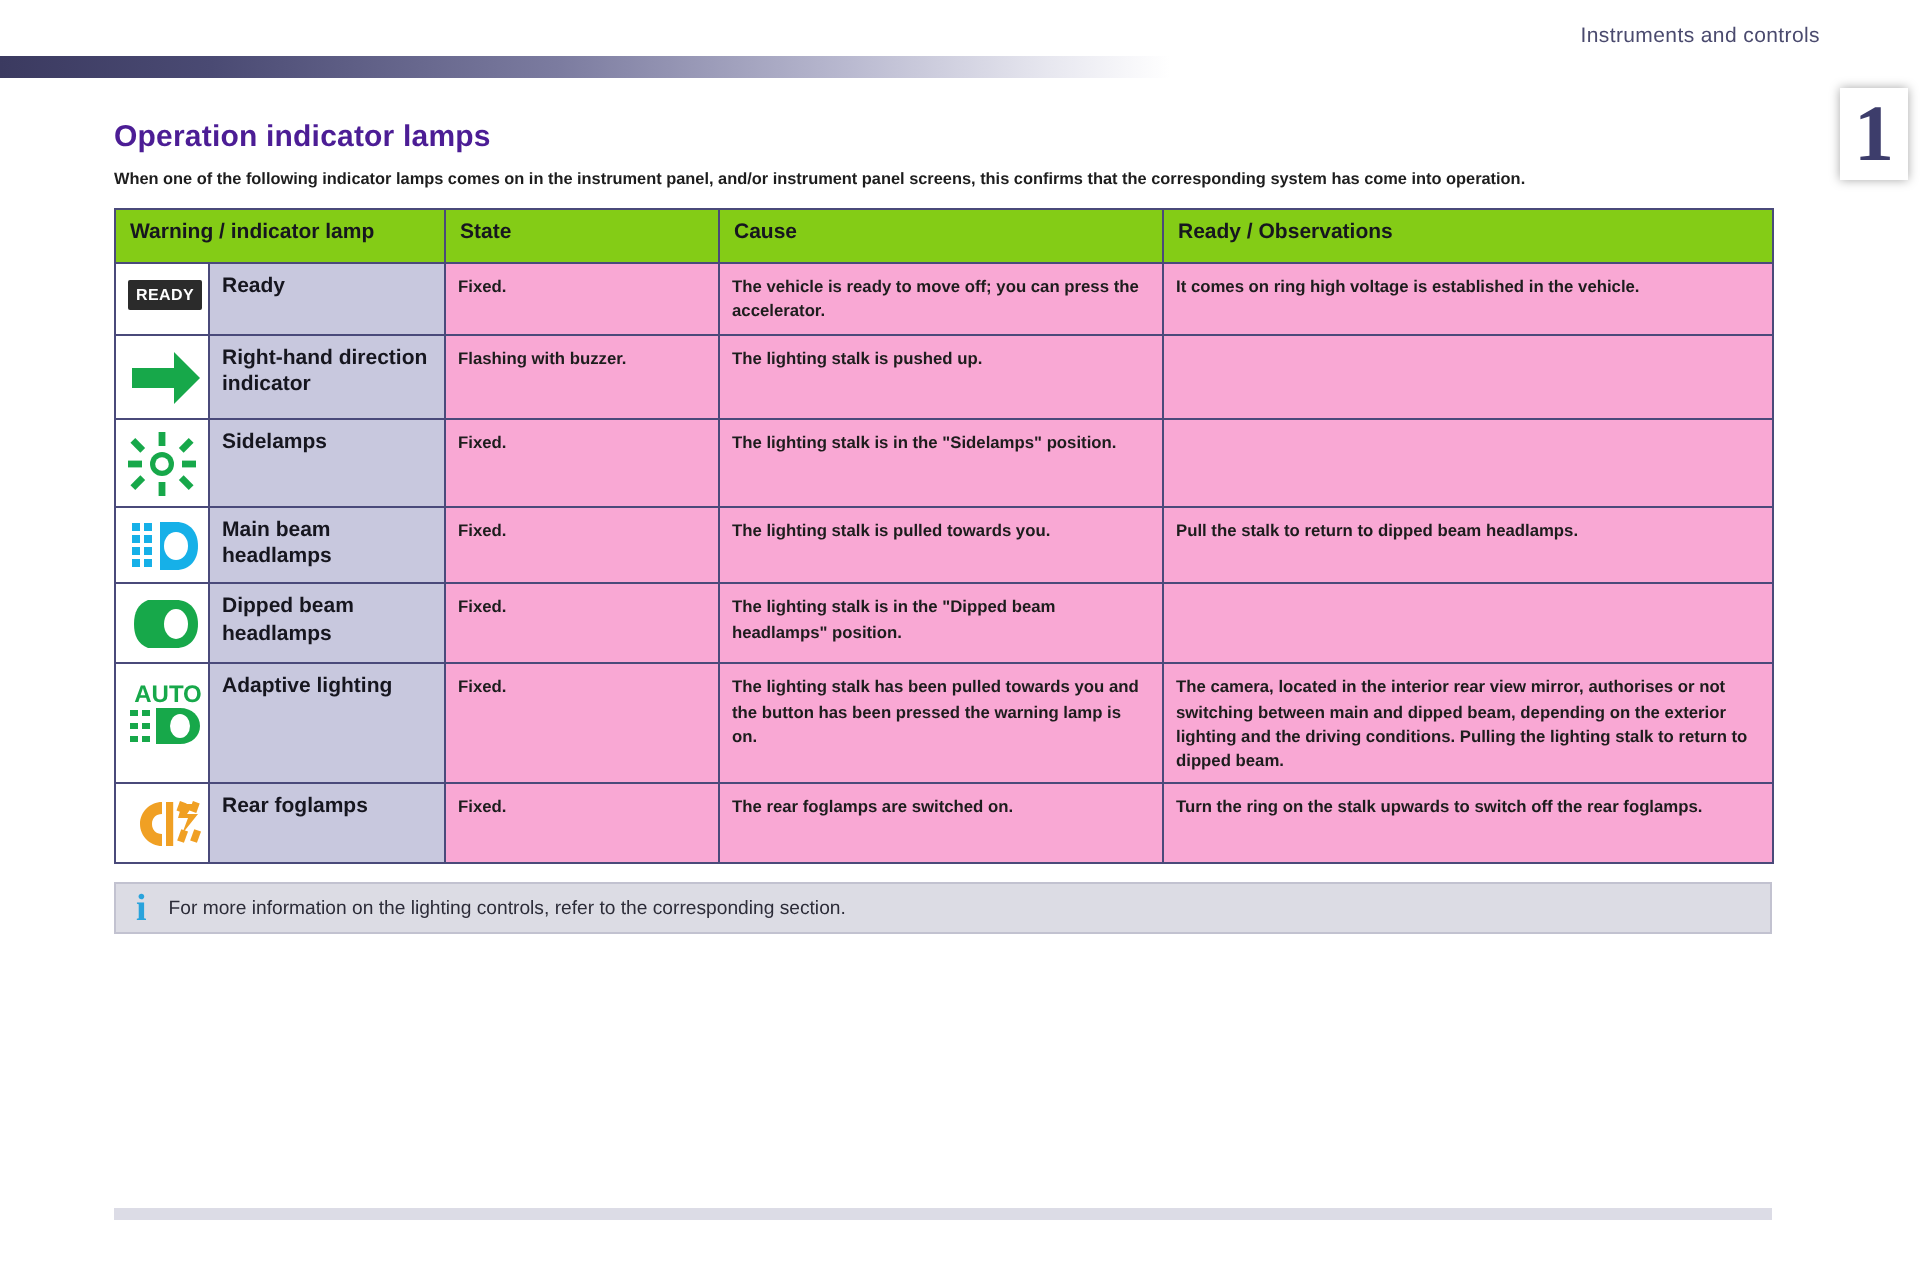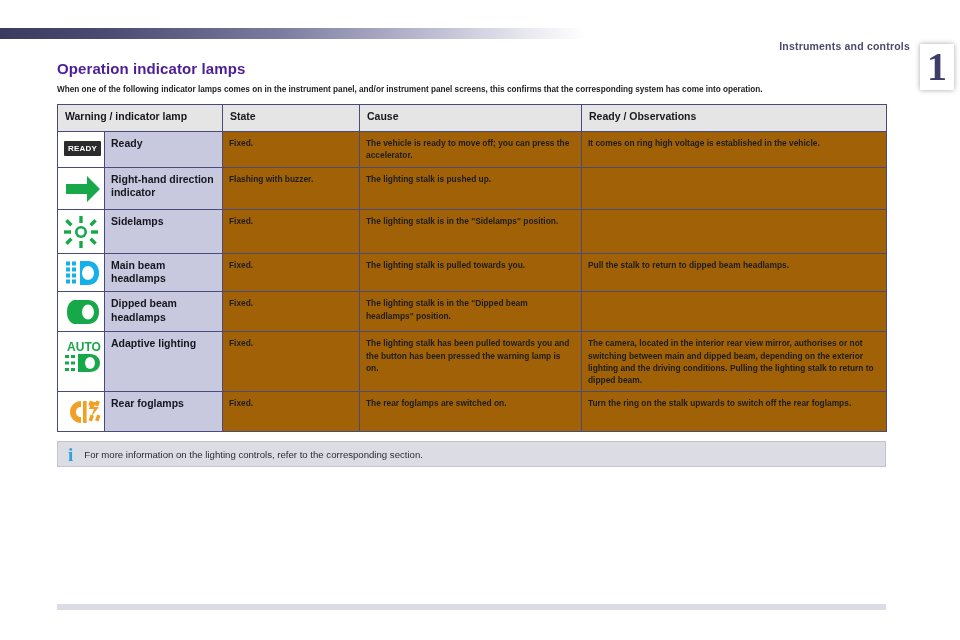--- a/index.html
+++ b/index.html
@@ -27,23 +27,23 @@
     position: absolute;
     left: 0;
     top: 28px;
     width: 585px;
     height: 11px;
     background: linear-gradient(to right, #3b3a60 0%, #4a4a73 18%, #7c7ca0 48%, #b8b8cf 72%, #e8e8f0 90%, #ffffff 100%);
   }
   .header-title {
     position: absolute;
     right: 50px;
-    top: 40px;
+    top: 12px;
     font-size: 10.5px;
-    font-weight: bold;
+    font-weight: normal;
     color: #4a4a6e;
     letter-spacing: .2px;
     white-space: nowrap;
   }
 
   
   .chapter-tab {
     position: absolute;
     right: 6px;
     top: 44px;
@@ -92,21 +92,21 @@
     width: 829px;
     table-layout: fixed;
     border: 1px solid #4a4a7a;
   }
   table.lamps th, table.lamps td {
     border: 1px solid #4a4a7a;
     vertical-align: top;
     padding: 5px 6px;
   }
   table.lamps thead th {
-    background: #e5e5e5;
+    background: #84cc16;
     color: #16161f;
     font-size: 10.5px;
     font-weight: bold;
     text-align: left;
     padding: 5px 7px;
     height: 16px;
   }
   col.c-icon   { width: 47px; }
   col.c-name   { width: 118px; }
   col.c-state  { width: 137px; }
@@ -120,21 +120,21 @@
     vertical-align: top;
   }
   td.name-cell {
     background: #c8c8de;
     font-size: 10.5px;
     font-weight: bold;
     color: #16161f;
     line-height: 1.32;
   }
   td.text-cell {
-    background: #a16207;
+    background: #f9a8d4;
     font-size: 8.4px;
     font-weight: bold;
     color: #1d1d1d;
     line-height: 1.45;
   }
 
   
   .note {
     margin-top: 9px;
     width: 829px;

